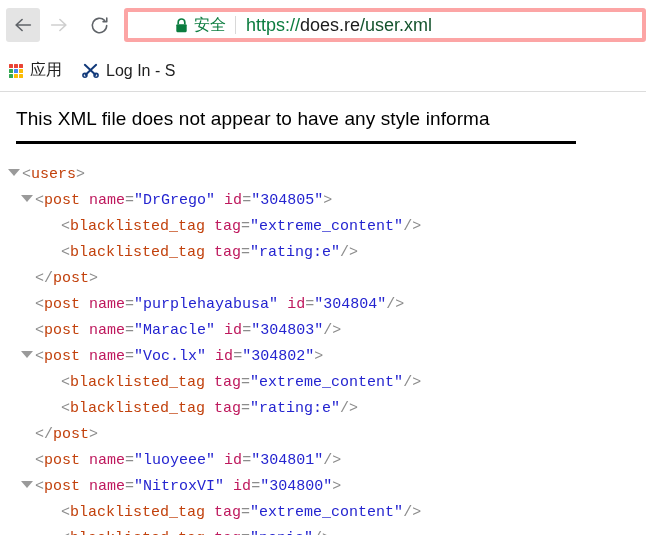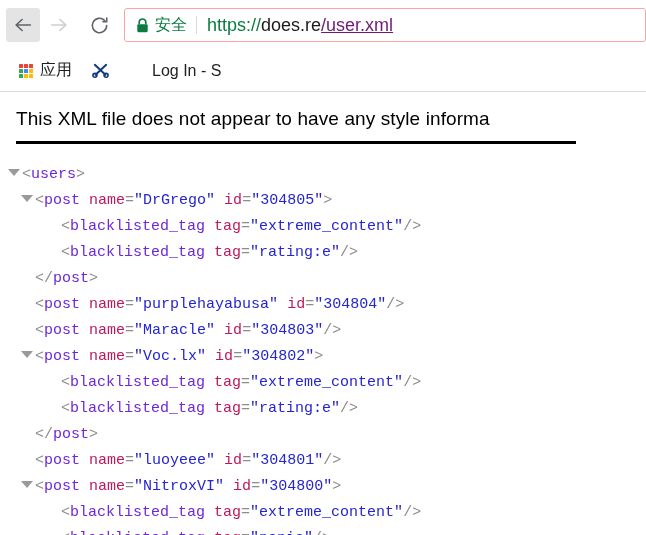--- a/index.html
+++ b/index.html
@@ -34,28 +34,29 @@
     flex: 0 0 auto;
     margin-right: 2px;
   }
   .nav-btn.active-bg { background: #e4e4e4; }
 
   #omnibox {
     flex: 1 1 auto;
     height: 34px;
     margin-left: 6px;
     margin-right: 0;
-    border: 1px solid #fca5a5;
+    border: 4px solid #fca5a5;
     border-radius: 3px;
     display: flex;
     align-items: center;
     background: #ffffff;
     box-sizing: border-box;
     overflow: hidden;
     box-shadow: 0 0 0 0 rgba(0,0,0,0);
+    padding-left: 36px;
   }
 
   #security-chip {
     display: flex;
     align-items: center;
     padding: 0 9px 0 11px;
     flex: 0 0 auto;
   }
   #security-label {
     color: #0b7c3f;
@@ -70,28 +71,28 @@
   }
   #url-text {
     font-size: 18px;
     white-space: nowrap;
     padding-left: 10px;
     font-family: "Liberation Sans", sans-serif;
     line-height: 34px;
   }
   .url-scheme { color: #0b7c3f; }
   .url-host   { color: #1b1b1b; }
-  .url-path   { color: #701a75; text-decoration: underline; }
+  .url-path   { color: #14532d; }
 
   
   #bookmarks-row {
     height: 42px;
     display: flex;
     align-items: center;
-    padding-left: 12px;
+    padding-left: 2px;
     box-sizing: border-box;
     border-bottom: 1px solid #dcdcdc;
     overflow: hidden;
     white-space: nowrap;
   }
   .bm-item {
     display: flex;
     align-items: center;
     height: 28px;
     padding: 0 7px;
@@ -162,21 +163,21 @@
     border-top: 7px solid #9a9a9a;
     vertical-align: 2px;
     margin-right: 2px;
   }
   .tri-space { display: inline-block; width: 14px; }
 
   .ind1 { padding-left: 13px; }
   .ind2 { padding-left: 39px; }
 
   .brk  { color: #8c8c8c; }
-  .tagn { color: #6d28d9; }
+  .tagn { color: #c2410c; }
   .attn { color: #be185d; }
   .attv { color: #2424d0; }
   .eq   { color: #8c8c8c; }
 
   #watermark {
     position: absolute;
     right: 6px;
     bottom: 2px;
     font-family: "Liberation Mono", "DejaVu Sans Mono", monospace;
     font-size: 14px;
@@ -236,21 +237,21 @@
           <i style="background:#fbbc05"></i>
         <i style="background:#34a853"></i>
           <i style="background:#fbbc05"></i>
           <i style="background:#fbbc05"></i>
       </span>
       <span class="bm-label">应用</span>
     </div>
 
 
 
-    <div class="bm-item" style="margin-left:6px;gap:36px;">
+    <div class="bm-item" style="margin-left:6px;">
       <svg class="fav" viewBox="0 0 18 18">
         <path d="M3 3 L14.2 13.6 M15 3 L3.8 13.6" stroke="#123a7a" stroke-width="2.1" stroke-linecap="round" fill="none"></path>
         <circle cx="3.1" cy="14.1" r="2.1" fill="none" stroke="#123a7a" stroke-width="1.7"></circle>
         <circle cx="14.9" cy="14.1" r="2.1" fill="none" stroke="#123a7a" stroke-width="1.7"></circle>
       </svg>
       <span class="bm-label latin">Log In - S</span>
     </div>
 
   </div>
 </div>

